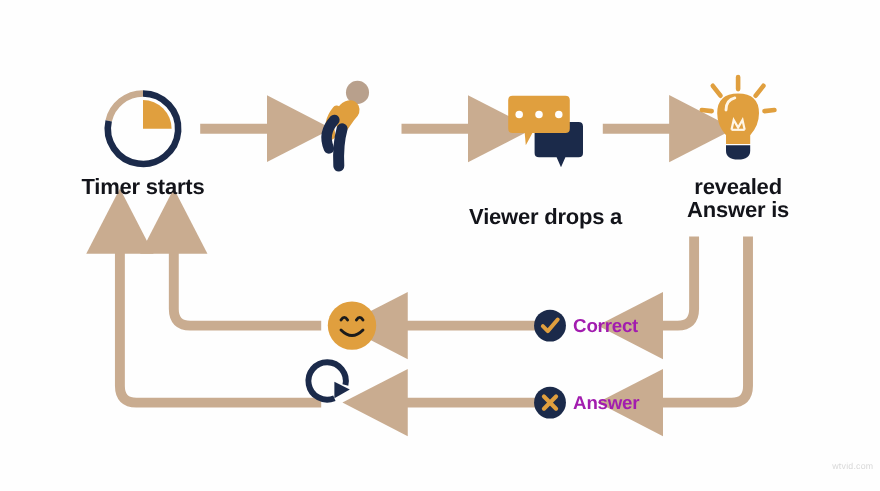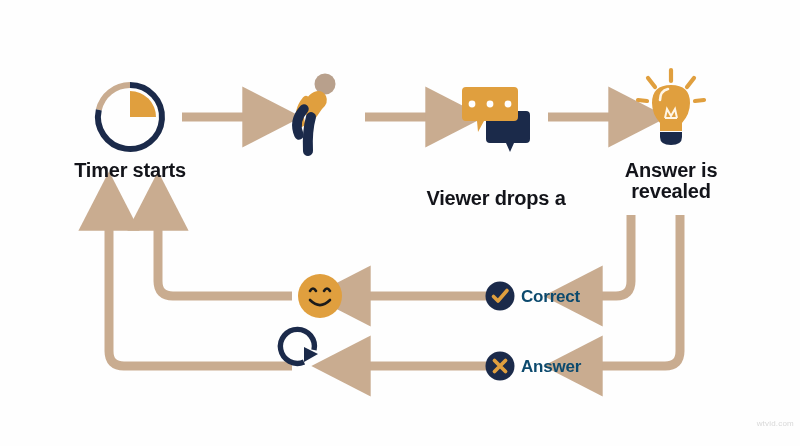--- a/index.html
+++ b/index.html
@@ -30,21 +30,21 @@
     line-height: 21px;
     color: #13141a;
     letter-spacing: -0.2px;
   }
   .outcome-label {
     position: absolute;
     font-family: "Liberation Sans", sans-serif;
     font-weight: bold;
     font-size: 17px;
     line-height: 20px;
-    color: #0c4a6e;
+    color: #a21caf;
     letter-spacing: -0.2px;
     white-space: nowrap;
   }
   .watermark {
     position: absolute;
     right: 6px;
     bottom: 18px;
     font-family: "Liberation Sans", sans-serif;
     font-size: 8px;
     color: #d8d8d8;
@@ -184,21 +184,21 @@
 </div>
 
 <div class="node-label" style="left:238px; top:160px; width:150px;">
 </div>
 
 <div class="node-label" style="left:406px; top:160px; width:180px;margin-top:28px;">
   <div>Viewer drops a</div>
 </div>
 
 <div class="node-label" style="left:603px; top:160px; width:136px;">
+  <div>revealed</div>
   <div>Answer is</div>
-  <div>revealed</div>
 </div>
 
 <div class="outcome-label" style="left:521px; top:287px;">Correct</div>
 
 <div class="outcome-label" style="left:521px; top:357px;">Answer</div>
 
 <div class="watermark">wtvid.com</div>
 
 </body></html>

